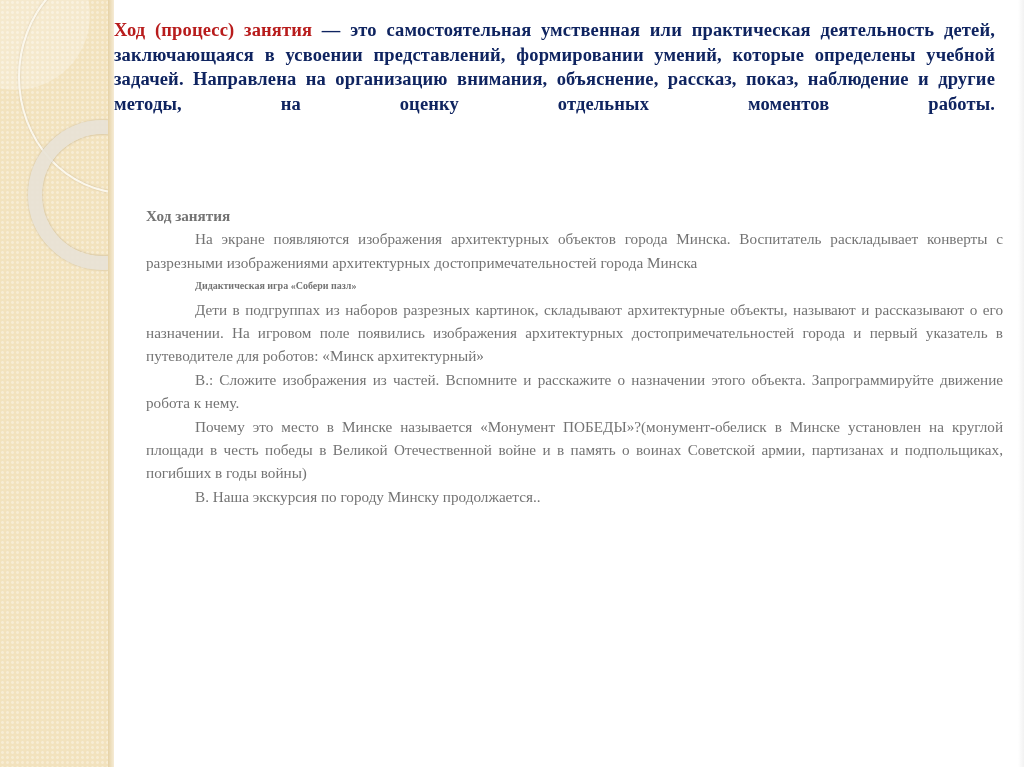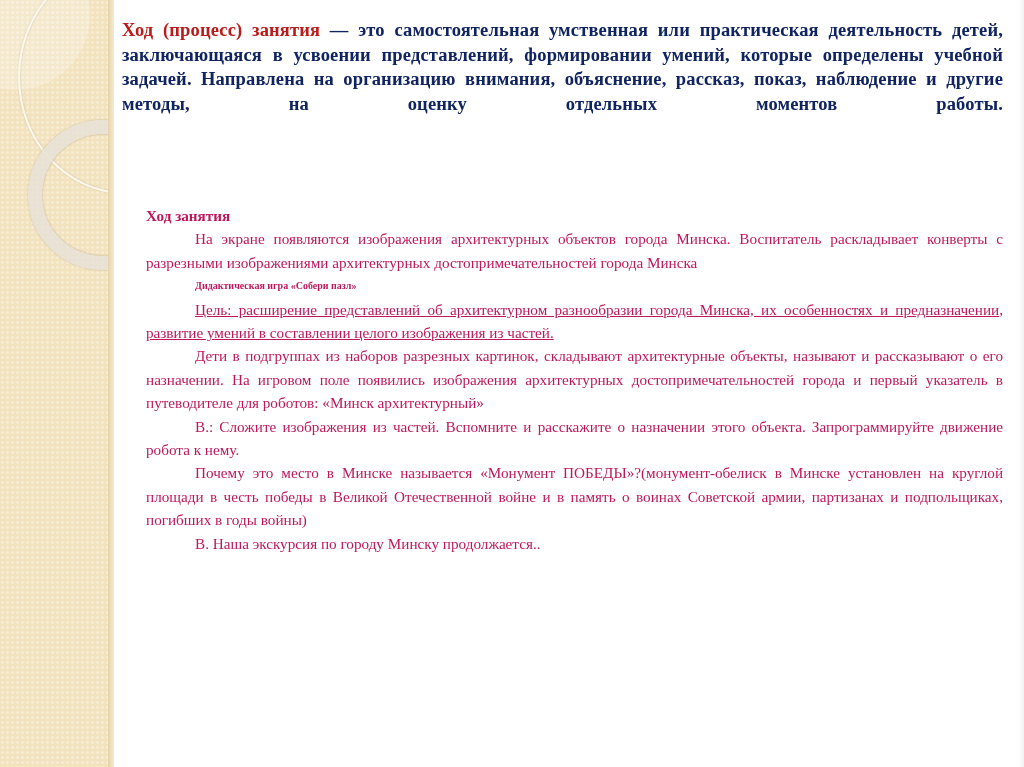--- a/index.html
+++ b/index.html
@@ -31,31 +31,31 @@
     position:absolute; left:28px; top:120px; width:150px; height:150px;
     border-radius:50%; border:14px solid rgba(232,226,214,0.9);
     box-sizing:border-box;
     box-shadow: inset 0 0 2px rgba(150,130,100,0.6), 0 0 2px rgba(150,130,100,0.5);
   }
   .right-edge {
     position:absolute; right:0; top:0; width:6px; height:767px;
     background:linear-gradient(to right,#ffffff,#f2f2f2);
   }
   .intro {
-    position:absolute; left:122px; top:18px; width:881px;
+    position:absolute; left:114px; top:18px; width:881px;
     font-family:"Liberation Serif", "DejaVu Serif", serif;
     font-weight:bold; font-size:18.5px; line-height:24.6px;
     color:#0f2460; text-align:justify; text-align-last:justify;
     letter-spacing:0.15px;
   }
   .intro .red { color:#b81c1c; }
   .body-block {
     position:absolute; left:146px; top:204px; width:857px;
     font-family:"Liberation Serif", "DejaVu Serif", serif;
-    font-size:15.2px; line-height:23.4px; color:#be185d;
+    font-size:15.2px; line-height:23.4px; color:#737373;
   }
   .para { margin:0; text-align:justify; }
   .indent { text-indent:49px; }
   .bold { font-weight:bold; }
   .ital { }
   .ul { text-decoration:underline; }
   .big { font-size:10px; }
 </style>
 </head>
 <body>
@@ -67,18 +67,17 @@
 </div>
 <div class="sidebar-edge"></div>
 <div class="right-edge"></div>
 
 <div class="intro"><span class="red">Ход (процесс) занятия</span><span> — это самостоятельная умственная или практическая деятельность детей, заключающаяся в усвоении представлений, формировании умений, которые определены учебной задачей. Направлена на организацию внимания, объяснение, рассказ, показ, наблюдение и другие методы, на оценку отдельных моментов работы.</span></div>
 
 <div class="body-block">
   <p class="para bold">Ход занятия</p>
   <p class="para indent ital">На экране появляются изображения архитектурных объектов города Минска. Воспитатель раскладывает конверты с разрезными изображениями архитектурных достопримечательностей города Минска</p>
   <p class="para indent bold big">Дидактическая игра «Собери пазл»</p>
-  <p class="para indent ital ul">Цель: расширение представлений об архитектурном разнообразии города Минска, их особенностях и предназначении, развитие умений в составлении целого изображения из частей.</p>
   <p class="para indent ital">Дети в подгруппах из наборов разрезных картинок, складывают архитектурные объекты, называют и рассказывают о его назначении. На игровом поле появились изображения архитектурных достопримечательностей города и первый указатель в путеводителе для роботов: «Минск архитектурный»</p>
   <p class="para indent">В.: Сложите изображения из частей. Вспомните и расскажите о назначении этого объекта. Запрограммируйте движение робота к нему.</p>
   <p class="para indent"><span>Почему это место в Минске называется «Монумент ПОБЕДЫ»?(</span><span class="ital">монумент-обелиск в Минске установлен на круглой площади в честь победы в Великой Отечественной войне и в память о воинах Советской армии, партизанах и подпольщиках, погибших в годы войны)</span></p>
   <p class="para indent">В. Наша экскурсия по городу Минску продолжается..</p>
 </div>
 
 </body></html>

